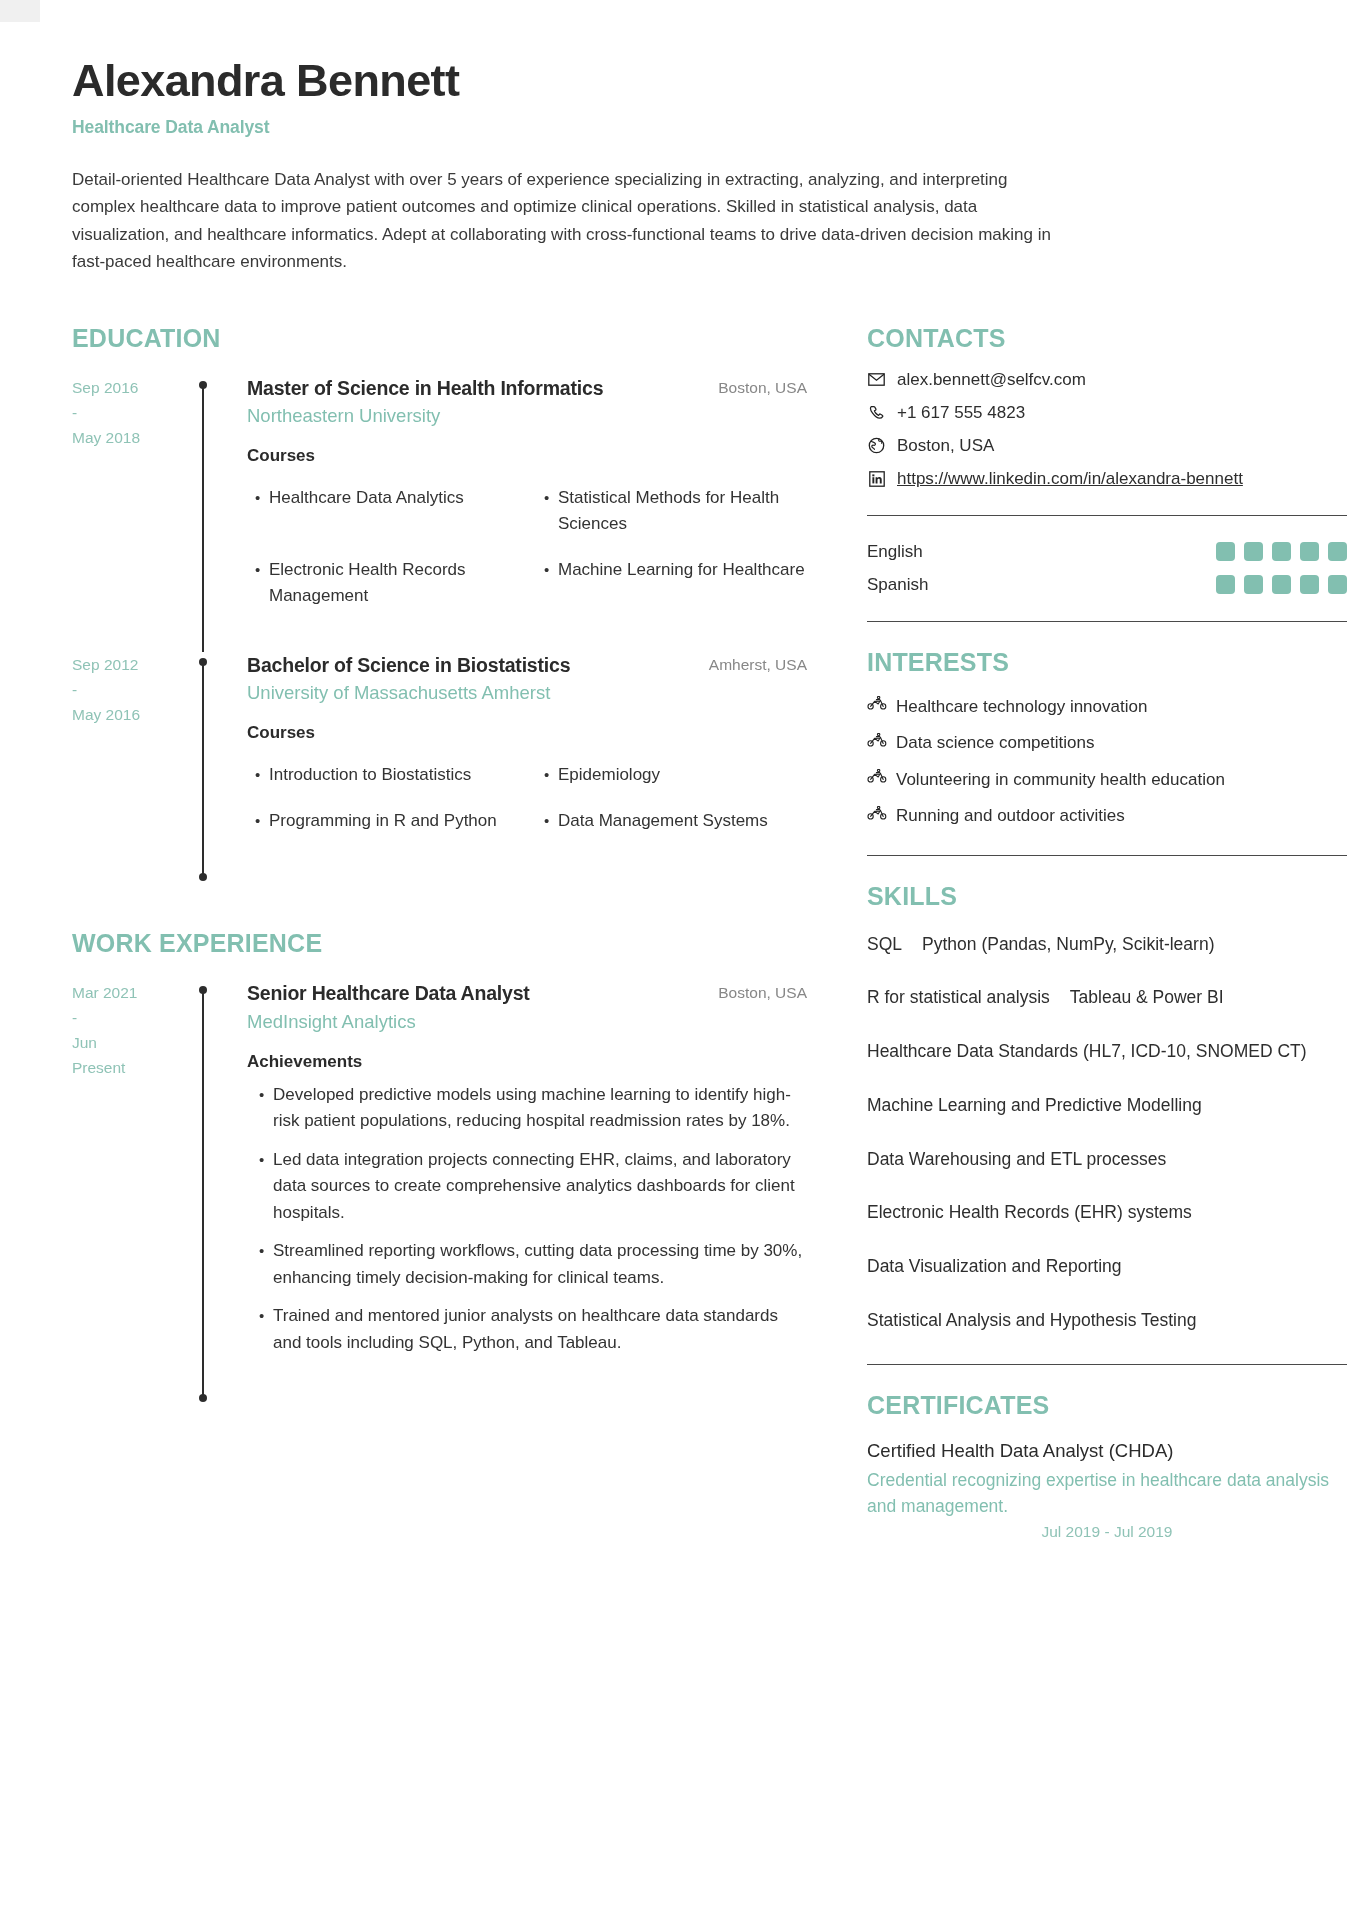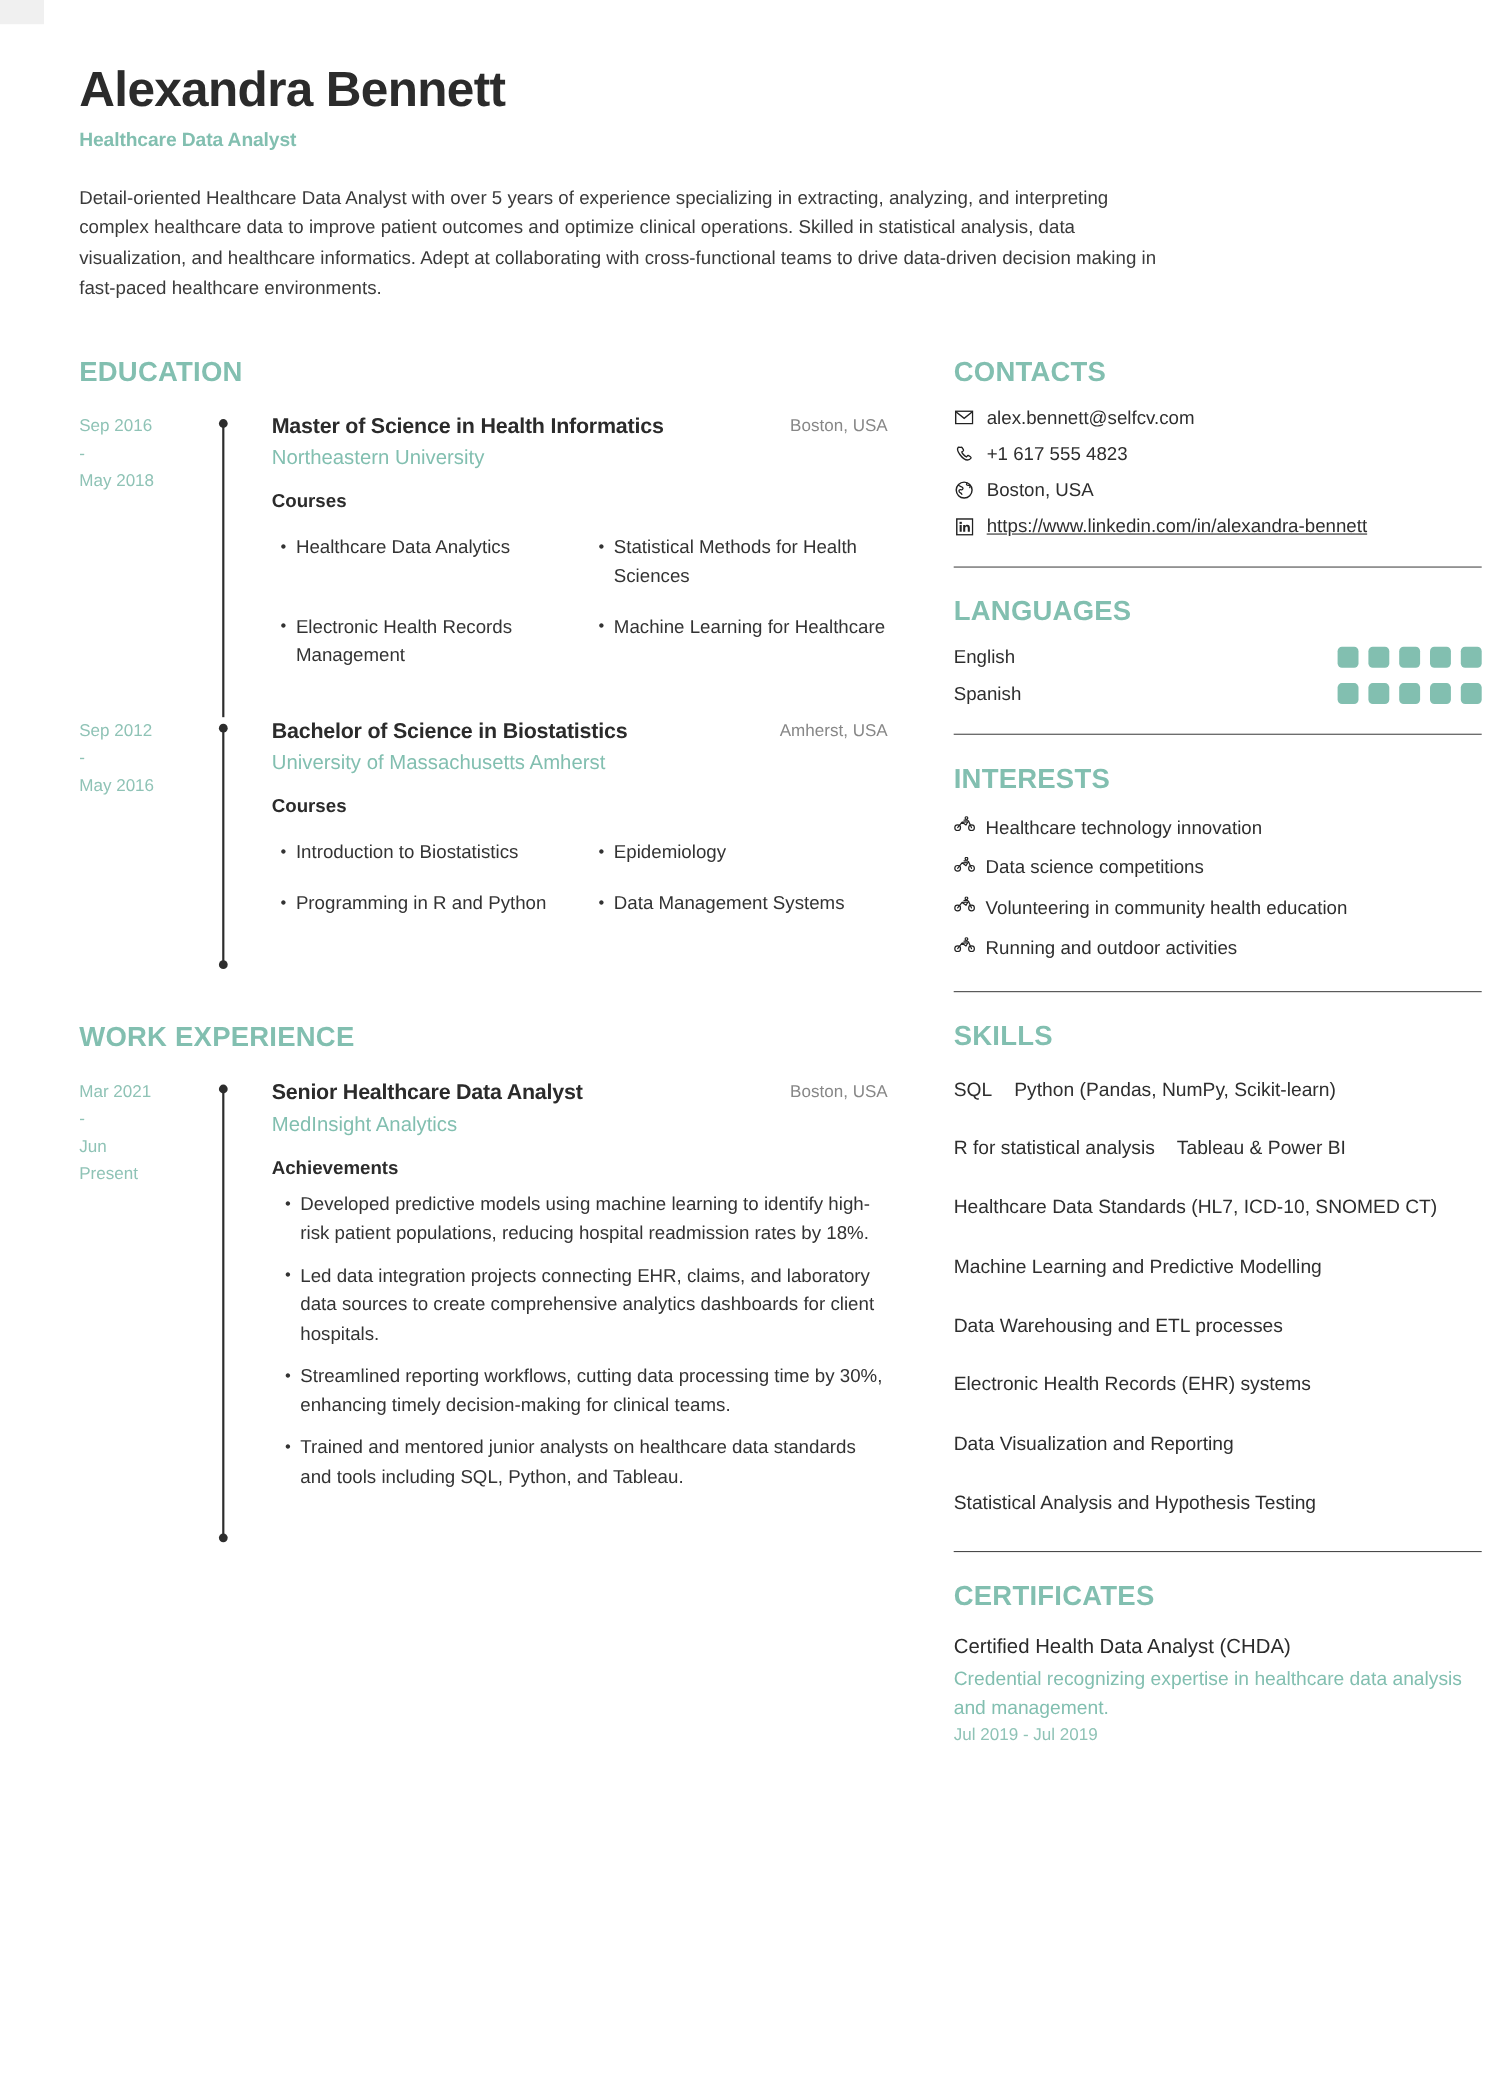--- a/index.html
+++ b/index.html
@@ -274,20 +274,21 @@
   .cert-desc {
     font-size: 17.5px;
     color: #82bfb0;
     line-height: 1.5;
     margin-top: 2px;
   }
   .cert-date {
     font-size: 15.5px;
     color: #8fc3b6;
     margin-top: 4px;
+    text-align: center;
   }
 
   .corner {
     position: absolute;
     top: 0; left: 0;
     width: 40px; height: 22px;
     background: #f0f0f0;
   }
 </style>
 </head>
@@ -473,21 +474,20 @@
                 <path d="M6.6 12.4 V6.2 h1.8 v0.9 c0.4-0.7 1.1-1.1 2-1.1 c1.5 0 2.3 0.9 2.3 2.7 V12.4 h-1.9 V9.1 c0-0.9-0.3-1.4-1.1-1.4 c-0.7 0-1.2 0.5-1.2 1.4 V12.4 Z" fill="#222"></path>
               </svg>
           </span>
           <span class="lnk">https://www.linkedin.com/in/alexandra-bennett</span>
         </div>
       </div>
 
       <div class="divider"></div>
 
       <div class="r-sec">
-        <div class="r-title">LANGUAGES</div>
         <div class="lang-row">
           <span class="lang-name">English</span>
           <span class="dots">
             <i></i>
               <i></i>
               <i></i>
               <i></i>
               <i></i>
           </span>
         </div>

